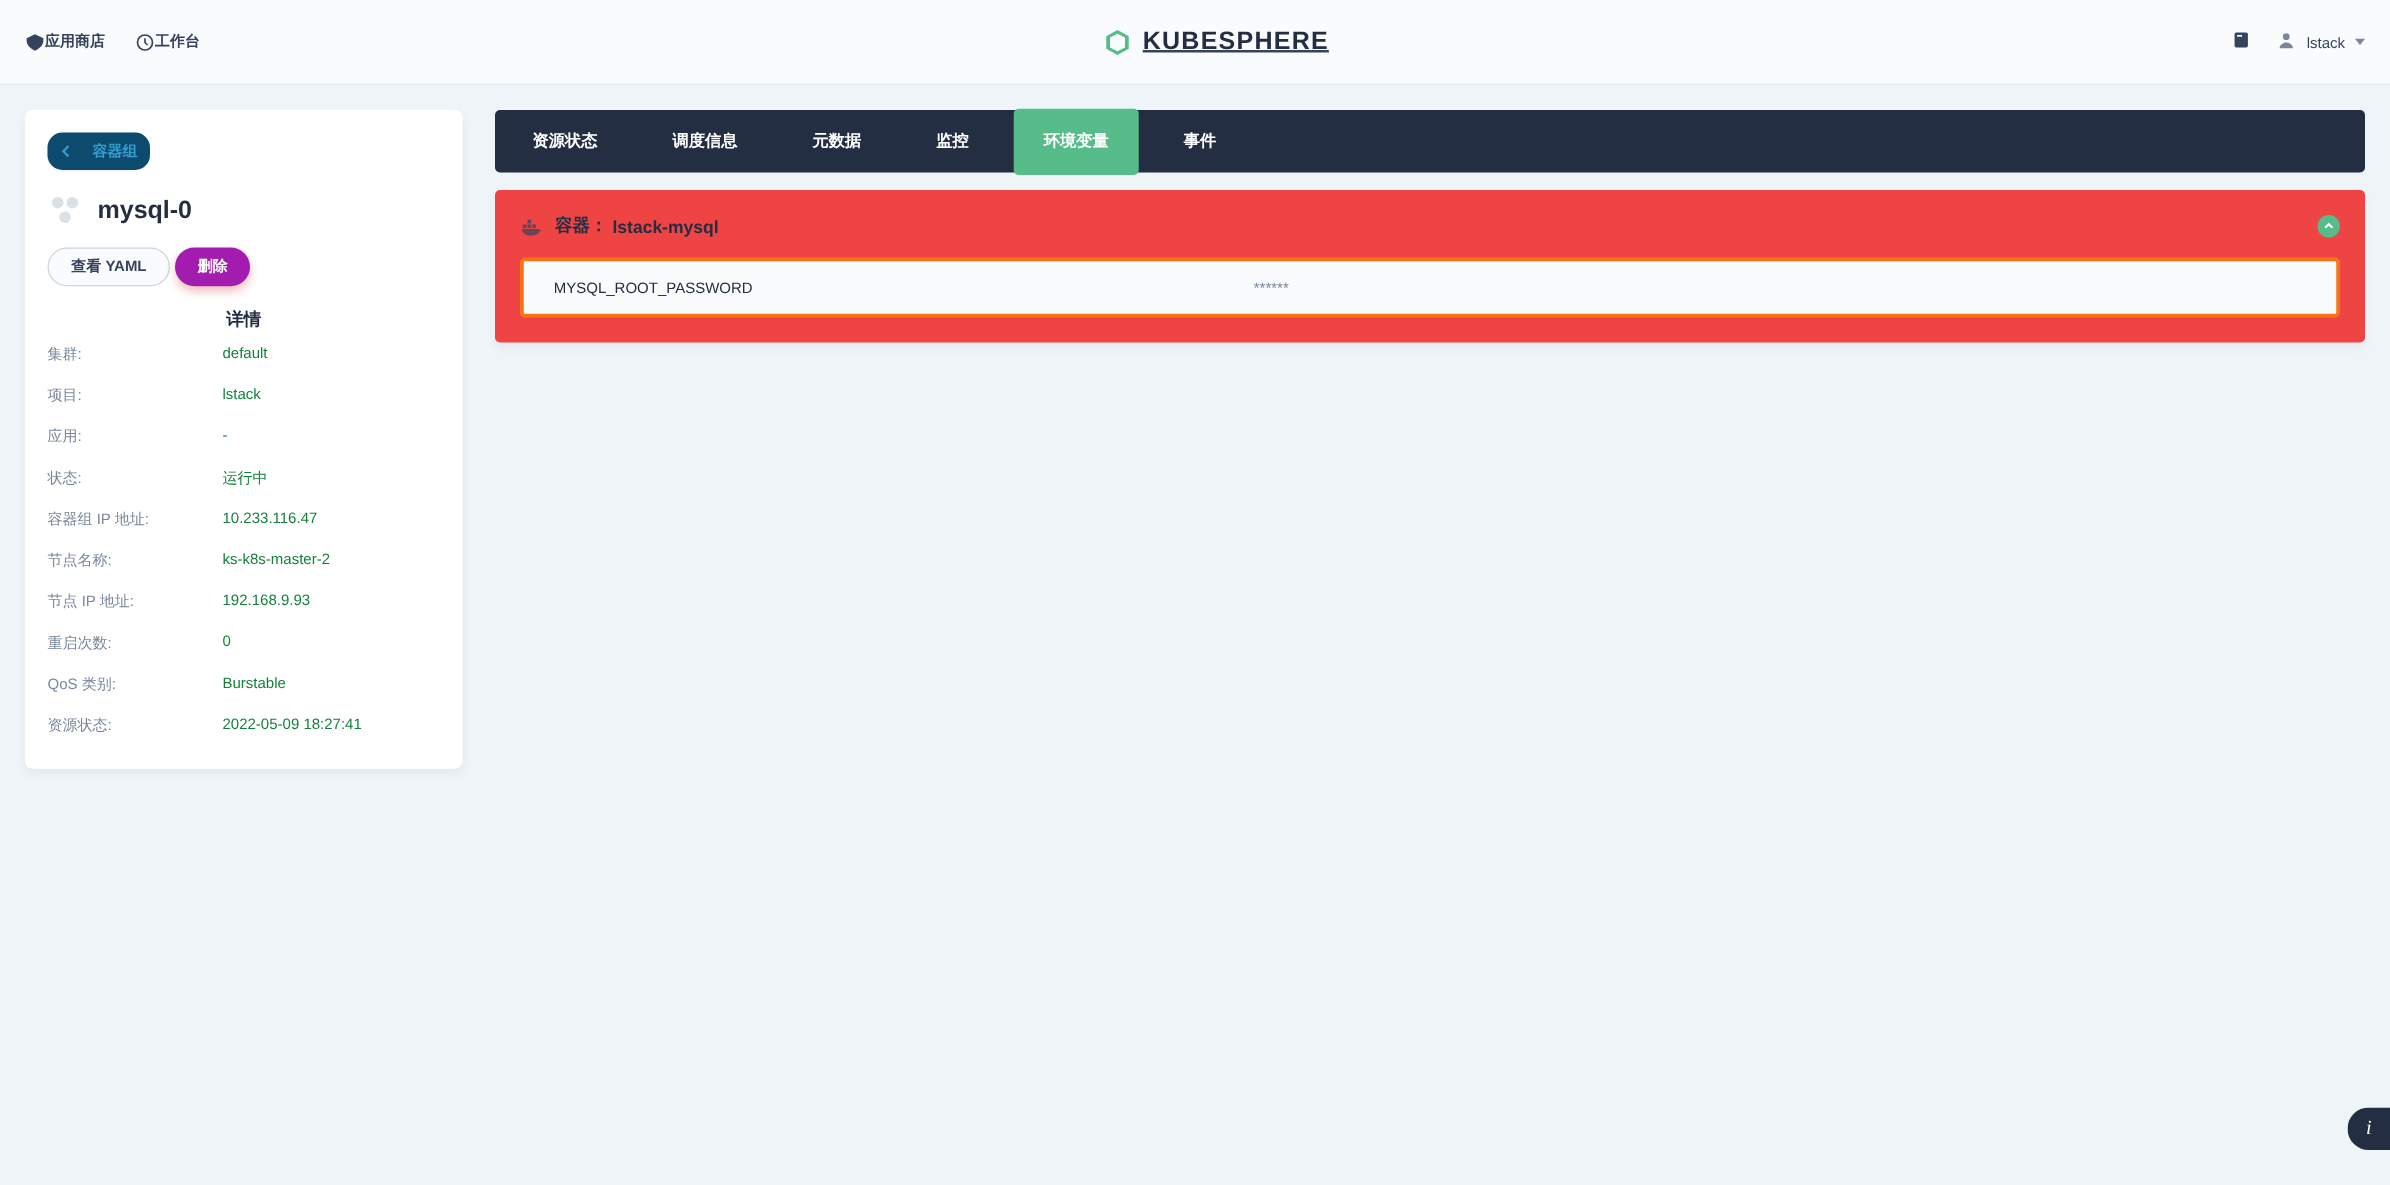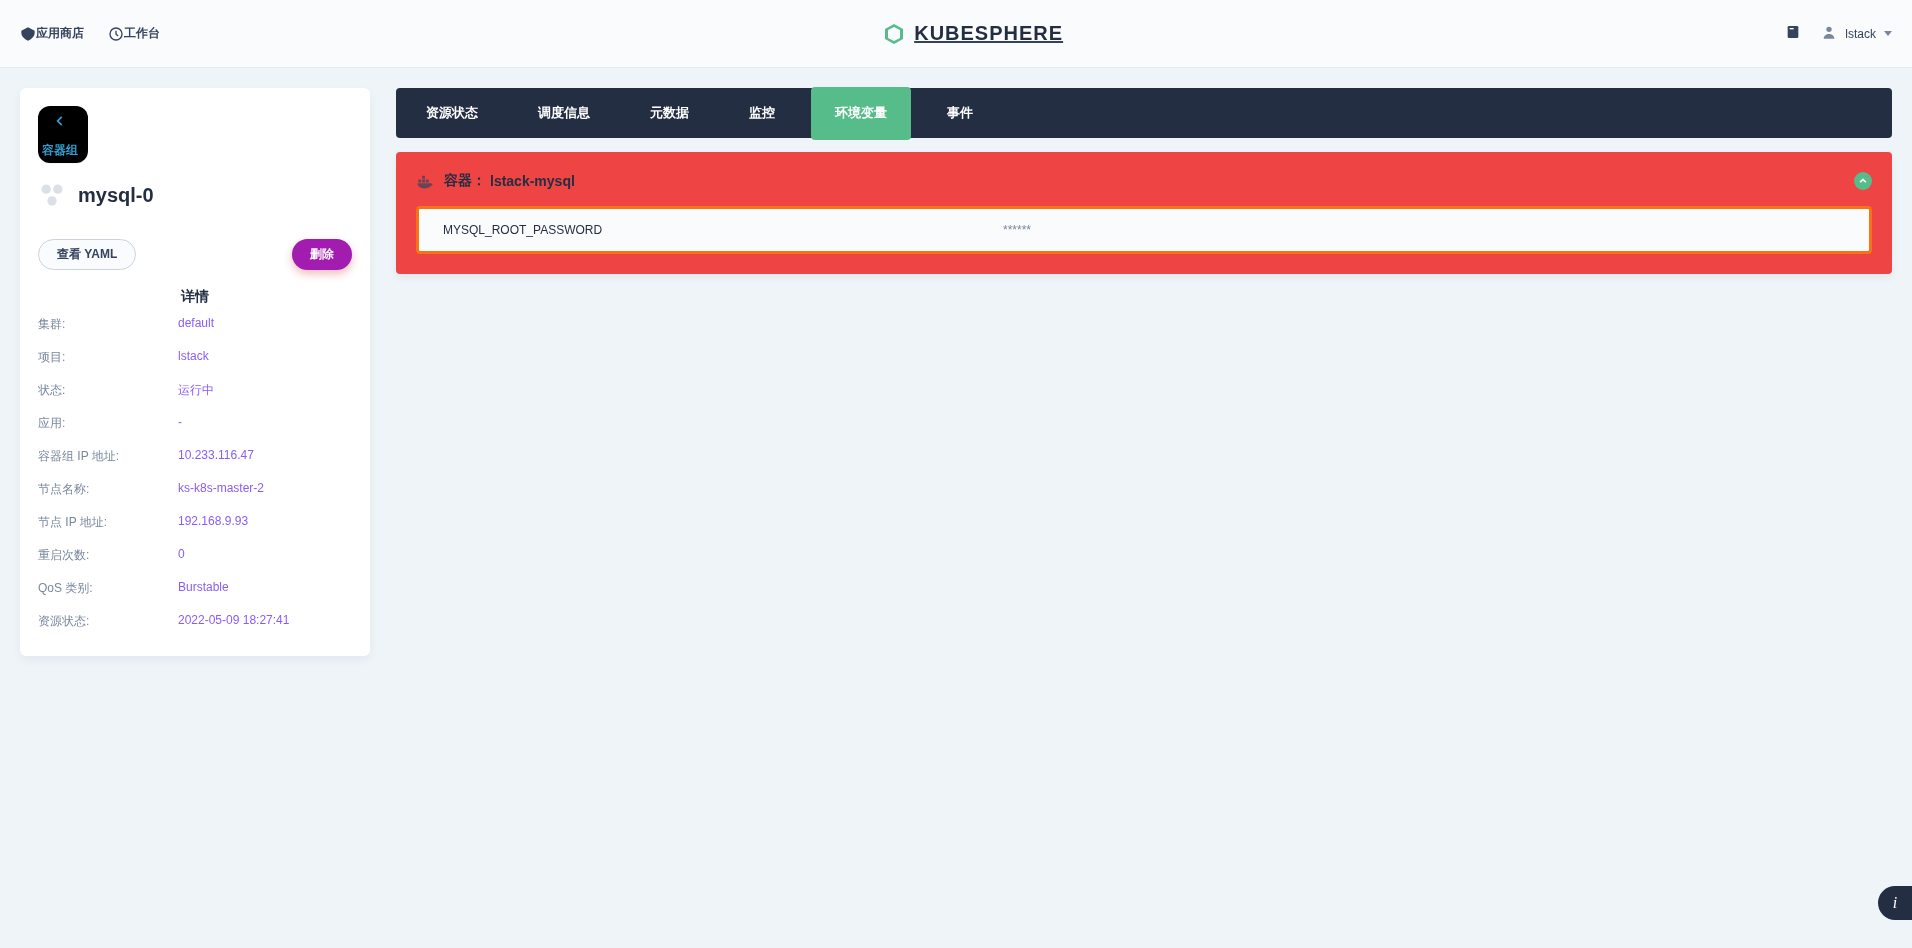--- a/index.html
+++ b/index.html
@@ -47,51 +47,50 @@
 }
 .back-link {
   display: inline-flex;
   align-items: center;
   gap: 10px;
   color: #329dce;
   font-weight: 600;
   padding: 4px 10px 4px 4px;
   cursor: pointer;
   border-radius: 12px;
-  background: #000000;
+  background: #0c4a6e;
   box-shadow: 0 1px 2px rgba(0,0,0,0.05);
-  flex-direction: column;
 }
 .back-arrow {
   width: 22px; height: 22px; display: inline-flex; align-items: center; justify-content: center;
   color: #329dce;
 }
 
 .title-row { display: flex; align-items: center; gap: 12px; margin-top: 18px; }
 .pod-icon { width: 28px; height: 28px; opacity: 0.5; }
 .page-title { font-size: 20px; font-weight: 700; color: #242e42; }
 
-.btn-row { display: flex; gap: 28px; margin-top: 30px; margin-bottom: 18px; justify-content: space-between; }
+.btn-row { display: flex; gap: 4px; margin-top: 16px; margin-bottom: 18px; }
 .btn {
   padding: 6px 18px;
   border-radius: 16px;
   font-weight: 600;
   font-size: 12px;
   cursor: pointer;
   border: none;
 }
 .btn-outline { background: #f9fbfd; border: 1px solid #ccd3db; color: #36435c; }
 .btn-danger { background: #a21caf; color: #fff; box-shadow: 0 4px 8px rgba(202,38,33,0.3); }
 
 .section-title { font-size: 14px; font-weight: 700; color: #242e42; margin-bottom: 2px; margin-top: 10px; text-align: center; }
 
 .detail-rows { display: flex; flex-direction: column; }
 .detail-row { display: flex; padding: 8px 0; }
 .detail-label { width: 140px; color: #79879c; }
-.detail-value { color: #8b5cf6; }
+.detail-value { color: #15803d; }
 
 
 .main { flex: 1; }
 
 
 .tabs {
   background: #242e42;
   border-radius: 4px;
   display: flex;
   align-items: center;
@@ -249,26 +248,26 @@
     <div class="detail-rows">
       <div class="detail-row">
           <div class="detail-label">集群:</div>
           <div class="detail-value">default</div>
         </div>
       <div class="detail-row">
           <div class="detail-label">项目:</div>
           <div class="detail-value">lstack</div>
         </div>
       <div class="detail-row">
+          <div class="detail-label">应用:</div>
+          <div class="detail-value">-</div>
+        </div>
+      <div class="detail-row">
           <div class="detail-label">状态:</div>
           <div class="detail-value">运行中</div>
-        </div>
-      <div class="detail-row">
-          <div class="detail-label">应用:</div>
-          <div class="detail-value">-</div>
         </div>
       <div class="detail-row">
           <div class="detail-label">容器组 IP 地址:</div>
           <div class="detail-value">10.233.116.47</div>
         </div>
       <div class="detail-row">
           <div class="detail-label">节点名称:</div>
           <div class="detail-value">ks-k8s-master-2</div>
         </div>
       <div class="detail-row">

